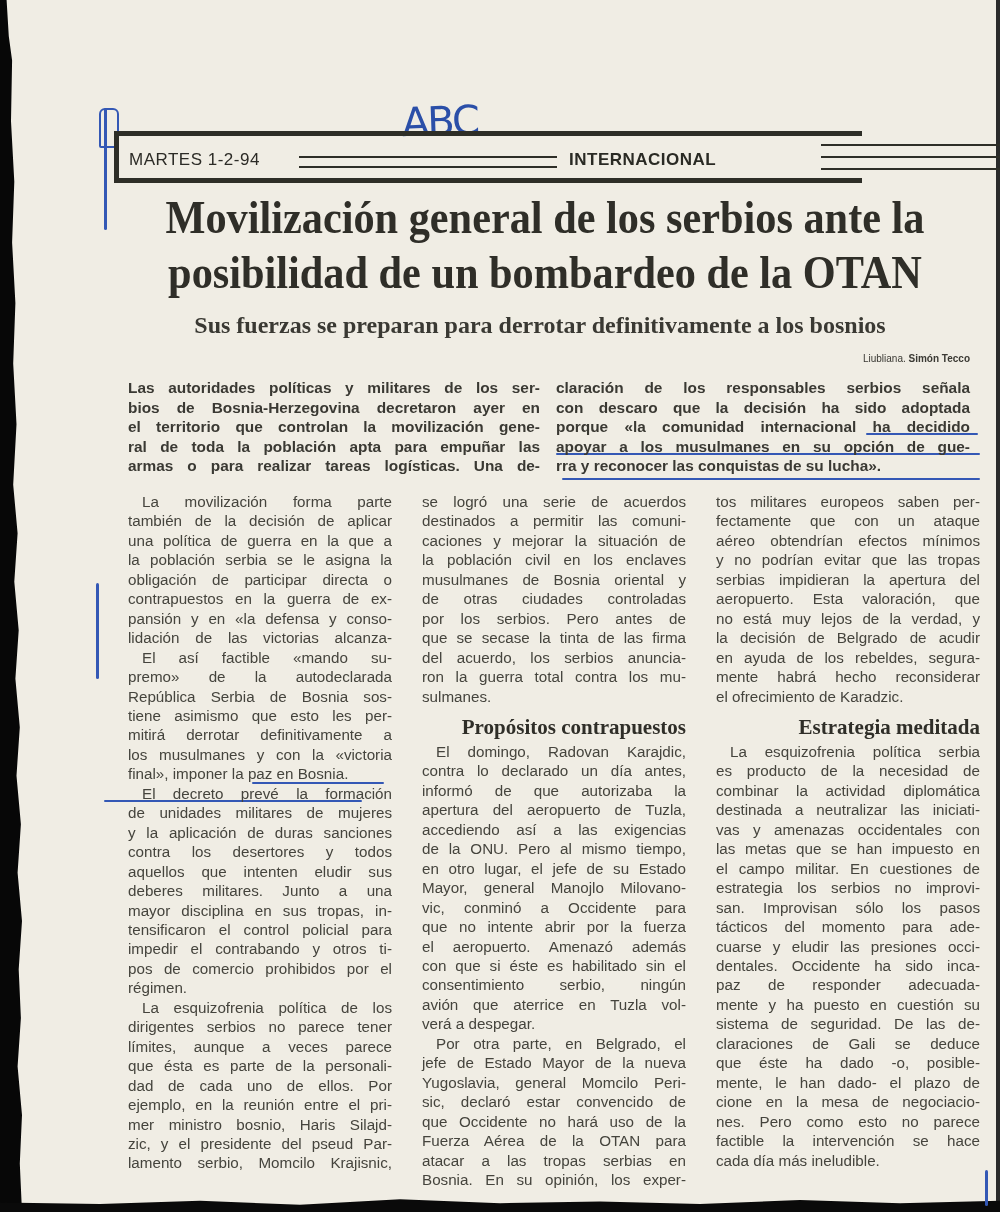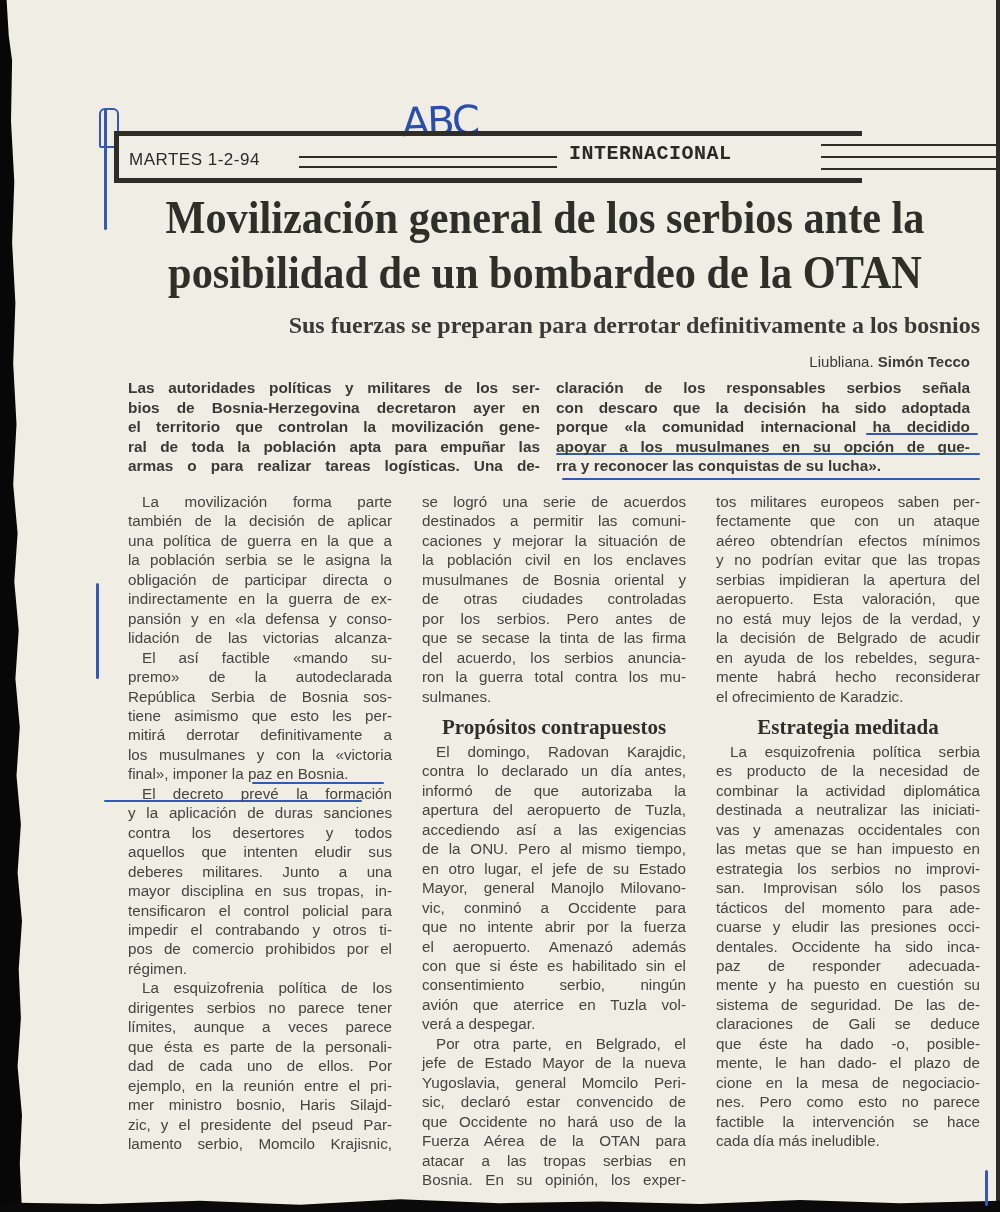--- a/index.html
+++ b/index.html
@@ -34,36 +34,36 @@
   .section-box {
     position: absolute; left: 114px; top: 131px; width: 748px; height: 52px;
     border: 5px solid #2e2e27; border-right: none; box-sizing: border-box;
   }
   .section-box .date {
     position: absolute; left: 10px; top: 14px; font-size: 17px; color: #2c2b26;
     letter-spacing: 0.5px; font-family: "Liberation Sans", sans-serif;
   }
   .rule { position: absolute; background: #2e2e27; height: 2px; }
   .section-box .title {
-    position: absolute; left: 450px; top: 6px; font-family: Liberation Mono, monospace;
-    font-weight: bold; font-size: 20px; color: #2a2a24; letter-spacing: 0.5px;
+    position: absolute; left: 450px; top: 14px; font-family: Liberation Sans, sans-serif;
+    font-weight: bold; font-size: 17px; color: #2a2a24; letter-spacing: 0.5px;
   }
 
   .headline {
     position: absolute; left: 110px; top: 190px; width: 870px; text-align: center;
     font-family: "Liberation Serif", serif; font-weight: bold;
     font-size: 47px; line-height: 55px; color: #2f2e28;
     transform: scaleX(0.9); transform-origin: center top;
   }
   .subhead {
-    position: absolute; left: 100px; top: 312px; width: 880px; text-align: right;
+    position: absolute; left: 100px; top: 312px; width: 880px; text-align: center;
     font-family: "Liberation Serif", serif; font-weight: bold; font-size: 24px; color: #3a3933;
   }
   .byline {
-    position: absolute; right: 30px; top: 353px; font-size: 15px; color: #3a3933;
+    position: absolute; right: 30px; top: 353px; font-size: 10px; color: #3a3933;
   }
   .byline b { font-weight: bold; }
 
   .lead {
     position: absolute; top: 378px; width: 412px;
     font-size: 15.4px; line-height: 19.5px; font-weight: bold; color: #3a3933;
     text-align: justify; text-align-last: justify;
   }
   .lead-left { left: 128px; }
   .lead-right { left: 556px; width: 414px; }
@@ -74,21 +74,21 @@
     font-size: 15.2px; line-height: 19.45px; color: #45443d; margin-left: 12px;
   }
   .col .line { display: block; text-align: justify; text-align-last: justify; white-space: nowrap; }
   .col .line.last { text-align-last: left; }
   .col .indent { padding-left: 14px; }
   .col1 { left: 116px; }
   .col2 { left: 410px; }
   .col3 { left: 704px; }
   .col h3 {
     margin: 9px 0 3px; font-family: "Liberation Serif", serif; font-weight: bold;
-    font-size: 21px; line-height: 24px; text-align: center; color: #2f2e28;
+    font-size: 21px; line-height: 24px; text-align: right; color: #2f2e28;
   }
 </style>
 </head>
 <body>
 
 <div class="torn-left"></div>
 <div class="torn-right"></div>
 <div class="torn-bottom"></div>
 
 <div class="ink abc-note">ABC</div>
@@ -136,31 +136,32 @@
   <span>apoyar a los musulmanes en su opción de gue-</span>
   <span style="text-align-last:left;">rra y reconocer las conquistas de su lucha».</span>
 </div>
 
 <div class="col col1">
   <span class="line indent">La movilización forma parte</span>
   <span class="line">también de la decisión de aplicar</span>
   <span class="line">una política de guerra en la que a</span>
   <span class="line">la población serbia se le asigna la</span>
   <span class="line">obligación de participar directa o</span>
-  <span class="line">indirectamente en la guerra de ex-</span>
+  <span class="line">contrapuestos en la guerra de ex-</span>
   <span class="line">pansión y en «la defensa y conso-</span>
   <span class="line">lidación de las victorias alcanza-</span>
   <span class="line indent">El así factible «mando su-</span>
   <span class="line">premo» de la autodeclarada</span>
   <span class="line">República Serbia de Bosnia sos-</span>
   <span class="line">tiene asimismo que esto les per-</span>
   <span class="line">mitirá derrotar definitivamente a</span>
   <span class="line">los musulmanes y con la «victoria</span>
   <span class="line last">final», imponer la paz en Bosnia.</span>
   <span class="line indent">El decreto prevé la formación</span>
+  <span class="line">de unidades militares de mujeres</span>
   <span class="line">y la aplicación de duras sanciones</span>
   <span class="line">contra los desertores y todos</span>
   <span class="line">aquellos que intenten eludir sus</span>
   <span class="line">deberes militares. Junto a una</span>
   <span class="line">mayor disciplina en sus tropas, in-</span>
   <span class="line">tensificaron el control policial para</span>
   <span class="line">impedir el contrabando y otros ti-</span>
   <span class="line">pos de comercio prohibidos por el</span>
   <span class="line last">régimen.</span>
   <span class="line indent">La esquizofrenia política de los</span>
@@ -224,20 +225,21 @@
   <span class="line">en ayuda de los rebeldes, segura-</span>
   <span class="line">mente habrá hecho reconsiderar</span>
   <span class="line last">el ofrecimiento de Karadzic.</span>
   <h3>Estrategia meditada</h3>
   <span class="line indent">La esquizofrenia política serbia</span>
   <span class="line">es producto de la necesidad de</span>
   <span class="line">combinar la actividad diplomática</span>
   <span class="line">destinada a neutralizar las iniciati-</span>
   <span class="line">vas y amenazas occidentales con</span>
   <span class="line">las metas que se han impuesto en</span>
+  <span class="line">el campo militar. En cuestiones de</span>
   <span class="line">estrategia los serbios no improvi-</span>
   <span class="line">san. Improvisan sólo los pasos</span>
   <span class="line">tácticos del momento para ade-</span>
   <span class="line">cuarse y eludir las presiones occi-</span>
   <span class="line">dentales. Occidente ha sido inca-</span>
   <span class="line">paz de responder adecuada-</span>
   <span class="line">mente y ha puesto en cuestión su</span>
   <span class="line">sistema de seguridad. De las de-</span>
   <span class="line">claraciones de Gali se deduce</span>
   <span class="line">que éste ha dado -o, posible-</span>

